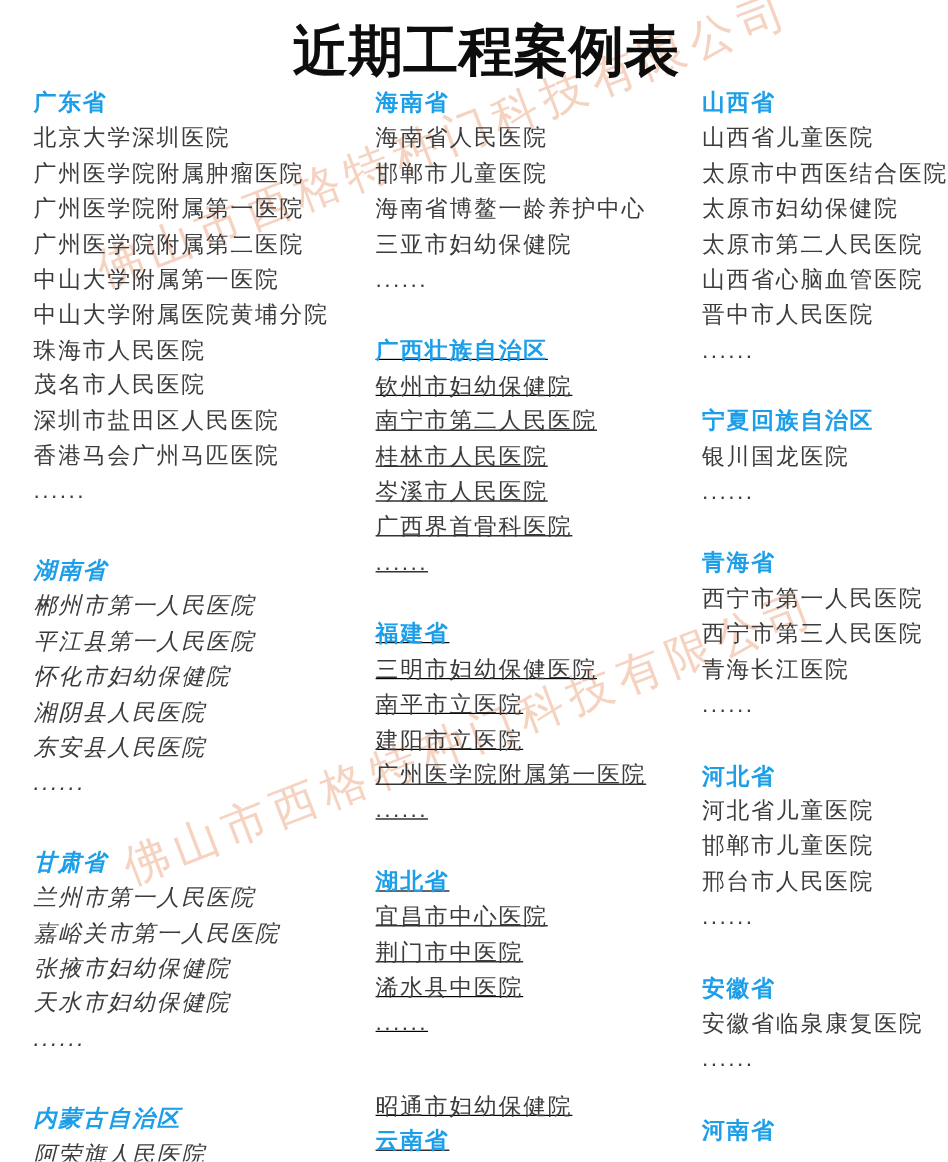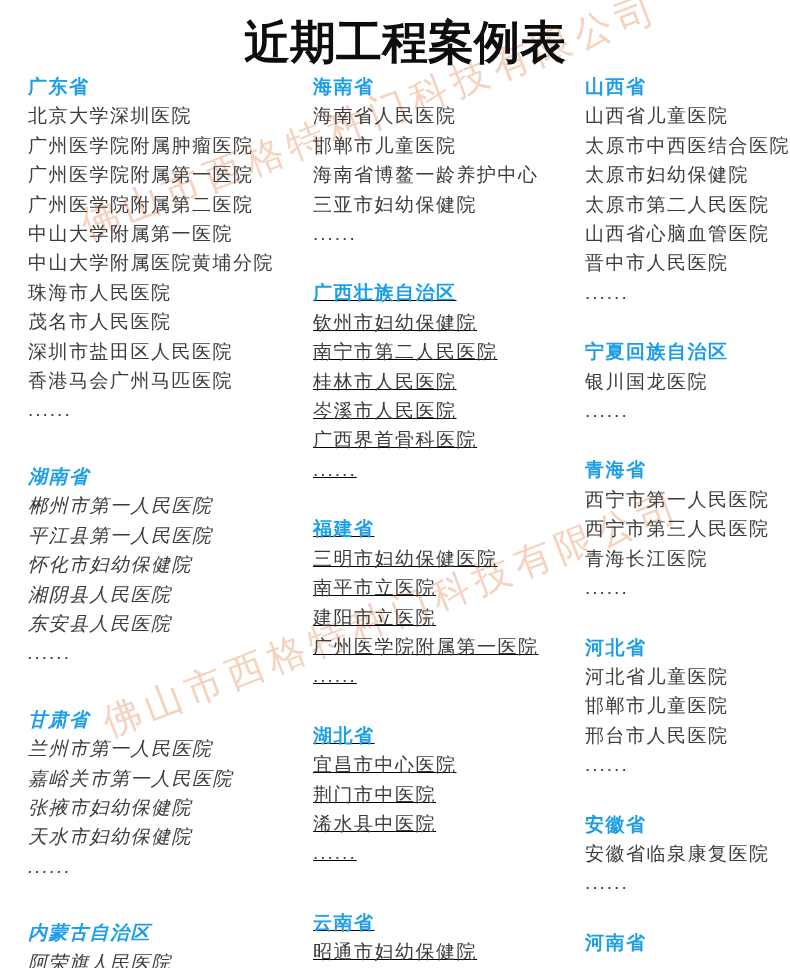--- a/index.html
+++ b/index.html
@@ -144,22 +144,22 @@
         <div class="row more">......</div>
       </div>
       <div class="section">
         <div class="row section-header">湖北省</div>
         <div class="row">宜昌市中心医院</div>
         <div class="row">荆门市中医院</div>
         <div class="row">浠水县中医院</div>
         <div class="row more">......</div>
       </div>
       <div class="section">
+        <div class="row">昭通市妇幼保健院</div>
         <div class="row section-header">云南省</div>
-        <div class="row">昭通市妇幼保健院</div>
       </div>
     </div>
   <div class="column col-2">
       <div class="section">
         <div class="row section-header">山西省</div>
         <div class="row">山西省儿童医院</div>
         <div class="row">太原市中西医结合医院</div>
         <div class="row">太原市妇幼保健院</div>
         <div class="row">太原市第二人民医院</div>
         <div class="row">山西省心脑血管医院</div>

